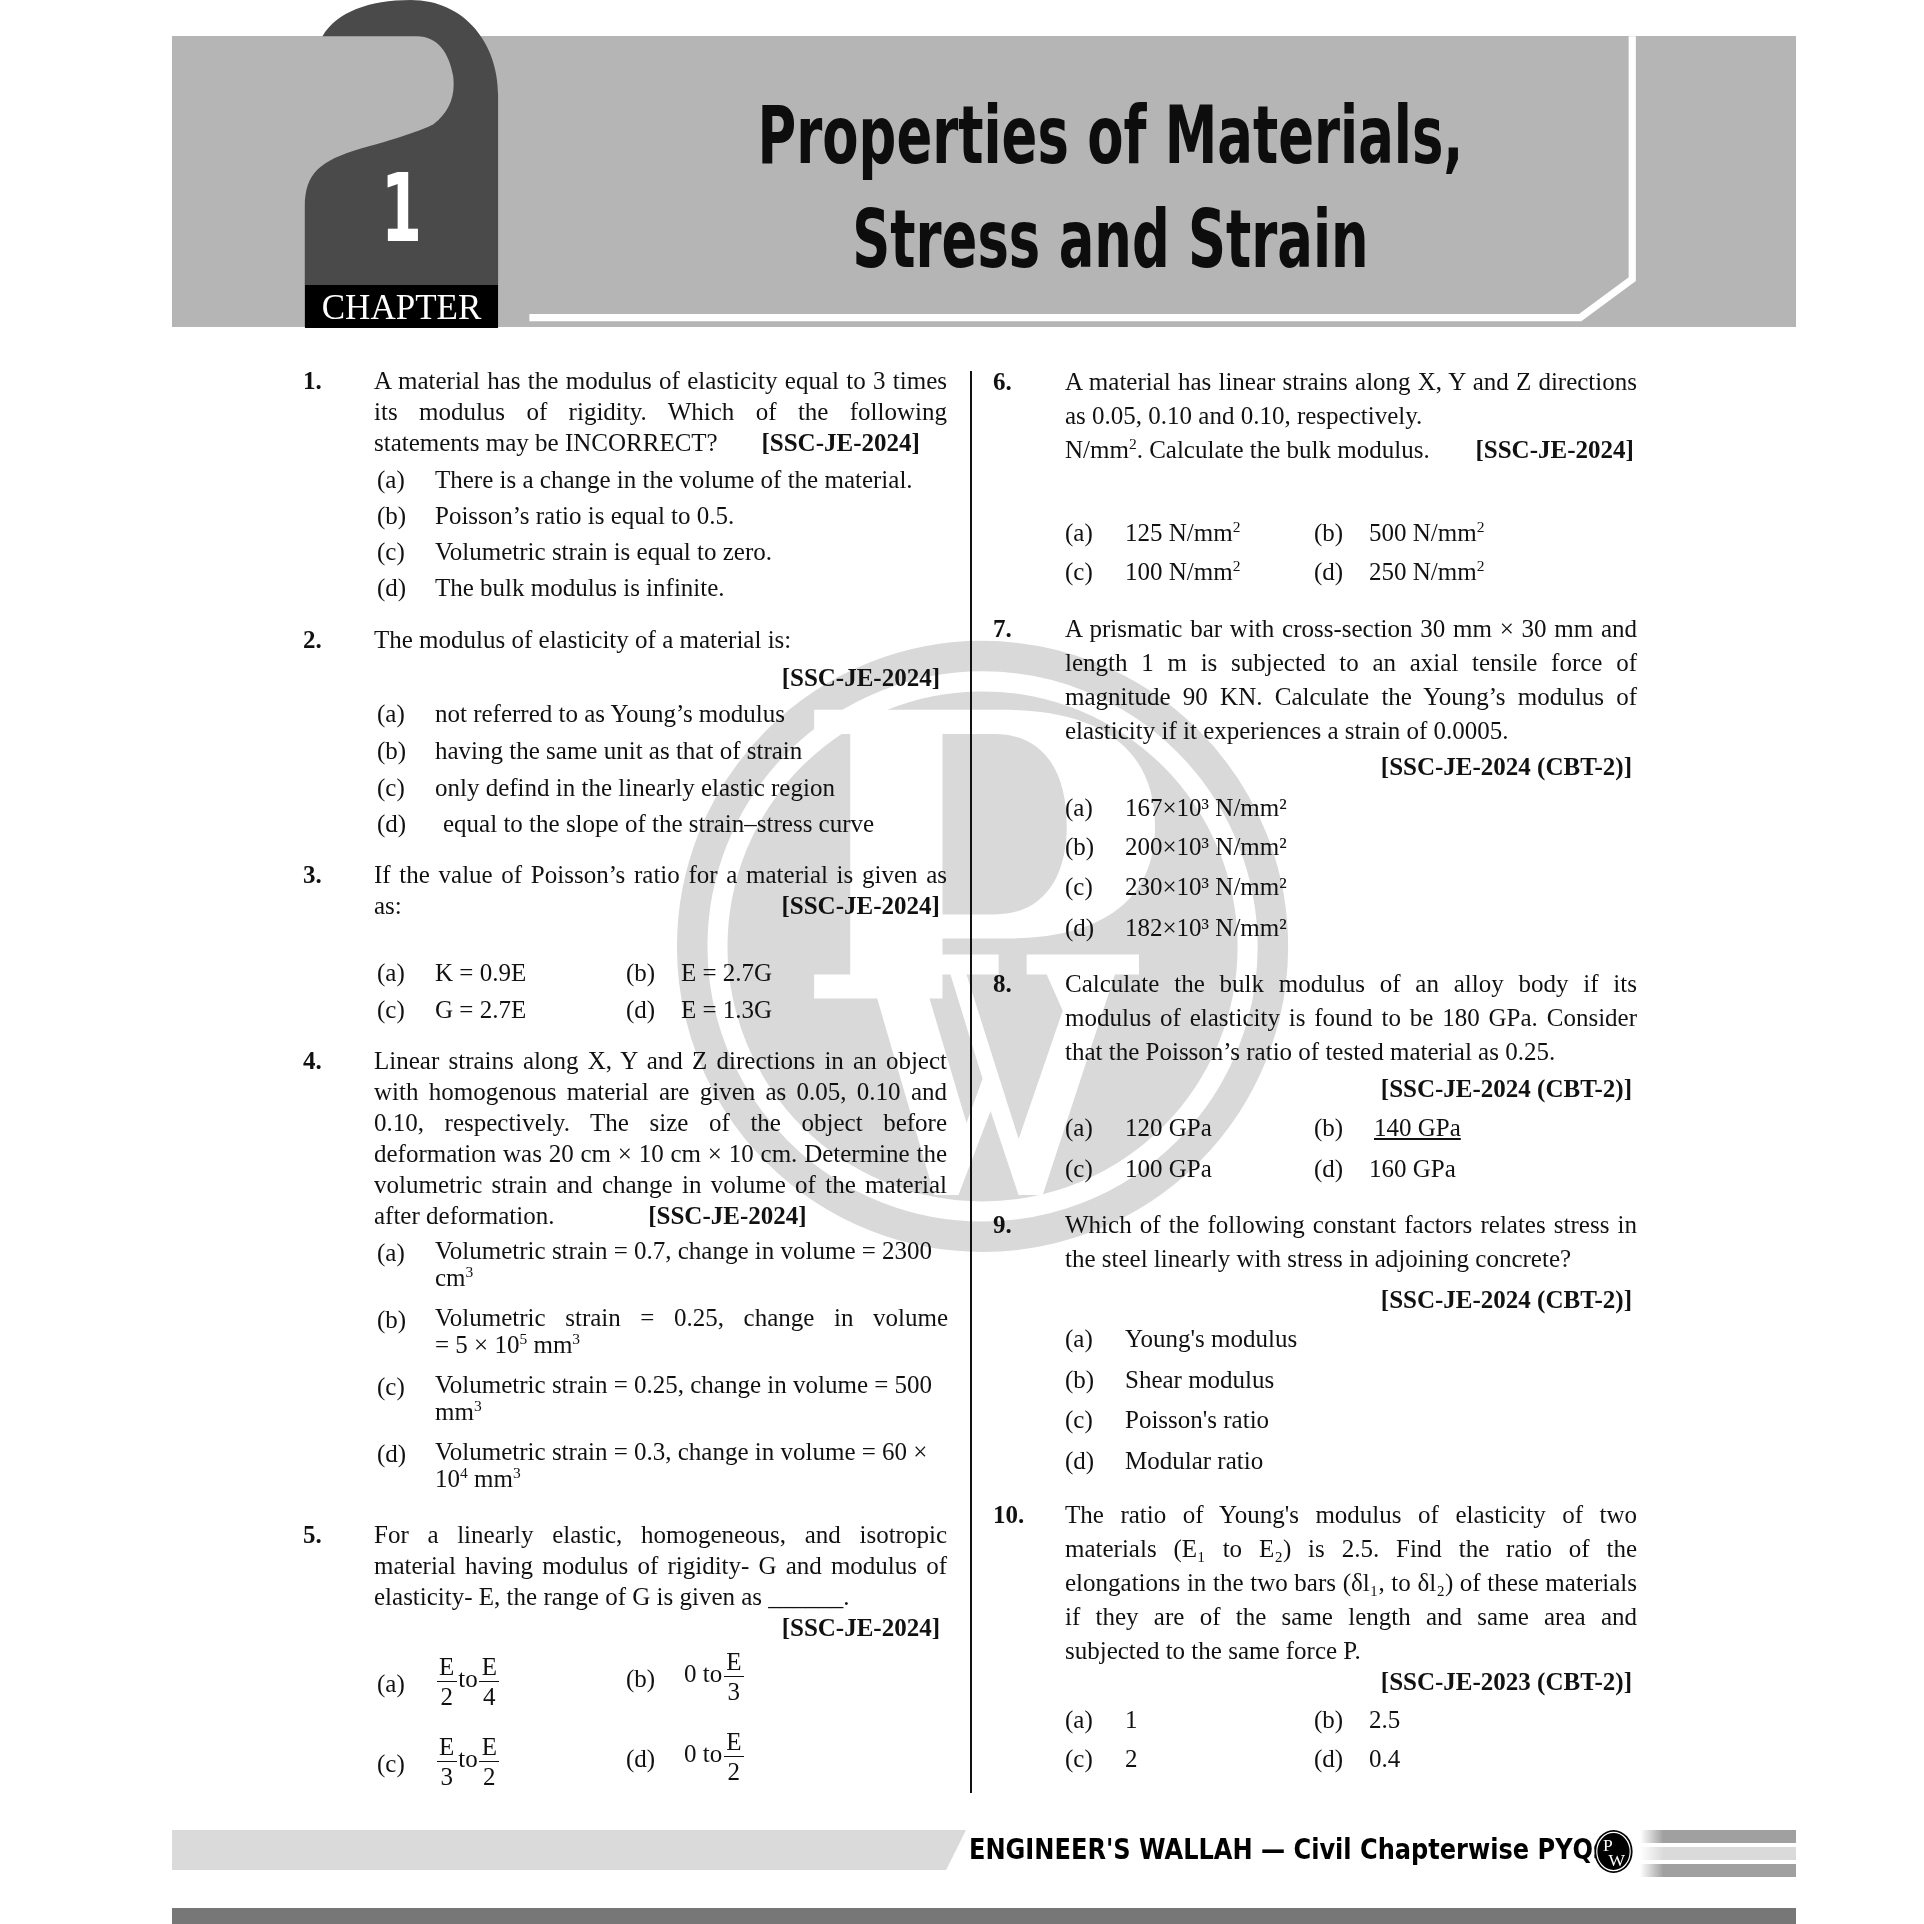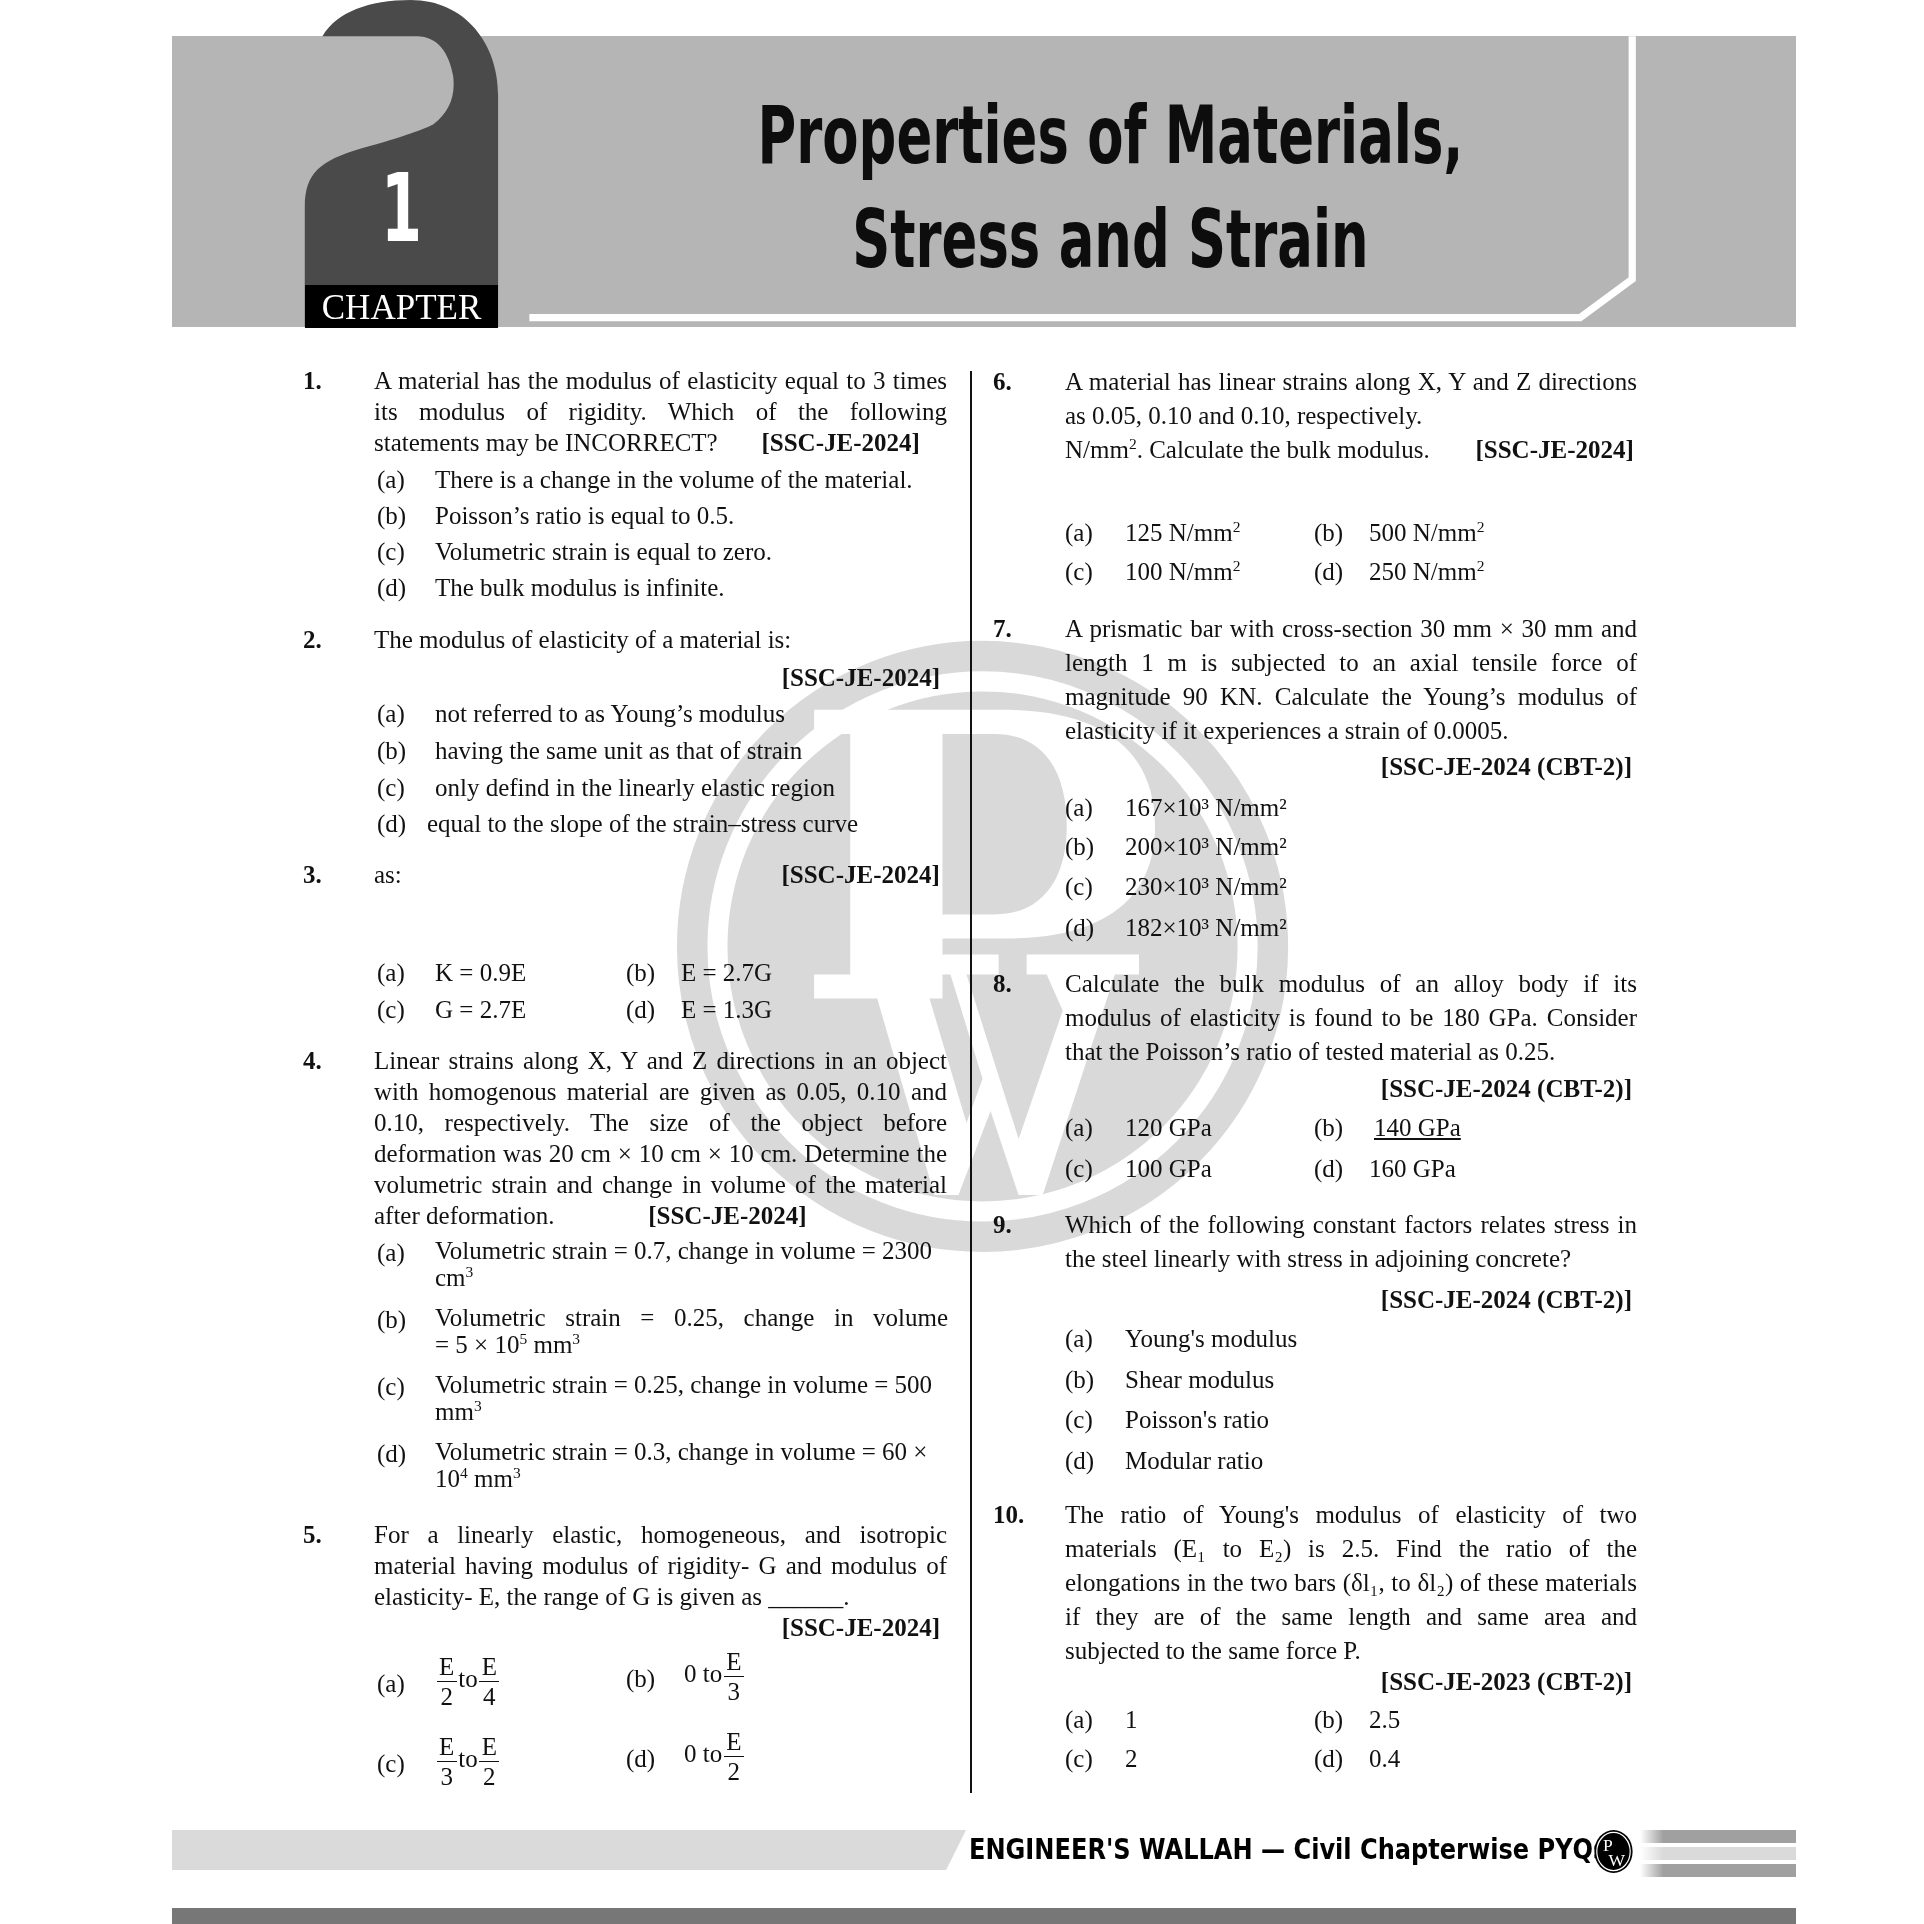--- a/index.html
+++ b/index.html
@@ -127,27 +127,28 @@
   <div class="opt" style="top:37px;">
       <span class="lab">(b)</span>
       <span class="txt" style="left:58px;">having the same unit as that of strain</span>
     </div>
   <div class="opt" style="top:74px;">
       <span class="lab">(c)</span>
       <span class="txt" style="left:58px;">only defind in the linearly elastic region</span>
     </div>
   <div class="opt" style="top:110px;">
       <span class="lab">(d)</span>
-      <span class="txt" style="left:50px;font-family:Liberation Serif, serif;">equal to the slope of the strain–stress curve</span>
+      <span class="txt" style="left:66px;font-family:Liberation Serif, serif;">equal to the slope of the strain–stress curve</span>
     </div>
 </div>
 
 <div class="q" style="left:303px; top:859px; width:644px;">
   <span class="num">3.</span>
   <div class="stem" style="left:71px; width:573px; text-align:left;">
+    <div style="text-align:justify; text-align-last:justify;">If the value of Poisson’s ratio for a material is given as</div>
     <div style="position:relative;"><span>as:</span><span class="tag" style="position:absolute; right:7.2px; top:0;">[SSC-JE-2024]</span></div>
   </div>
 </div>
 <div class="q" style="left:377px; top:957px; width:570px;">
   <div class="opt" style="top:0;">
       <span class="lab">(a)</span>
       <span class="txt" style="left:58px;">K = 0.9E</span>
     </div>
   <div class="opt" style="top:0; left:249px;">
       <span class="lab">(b)</span>

